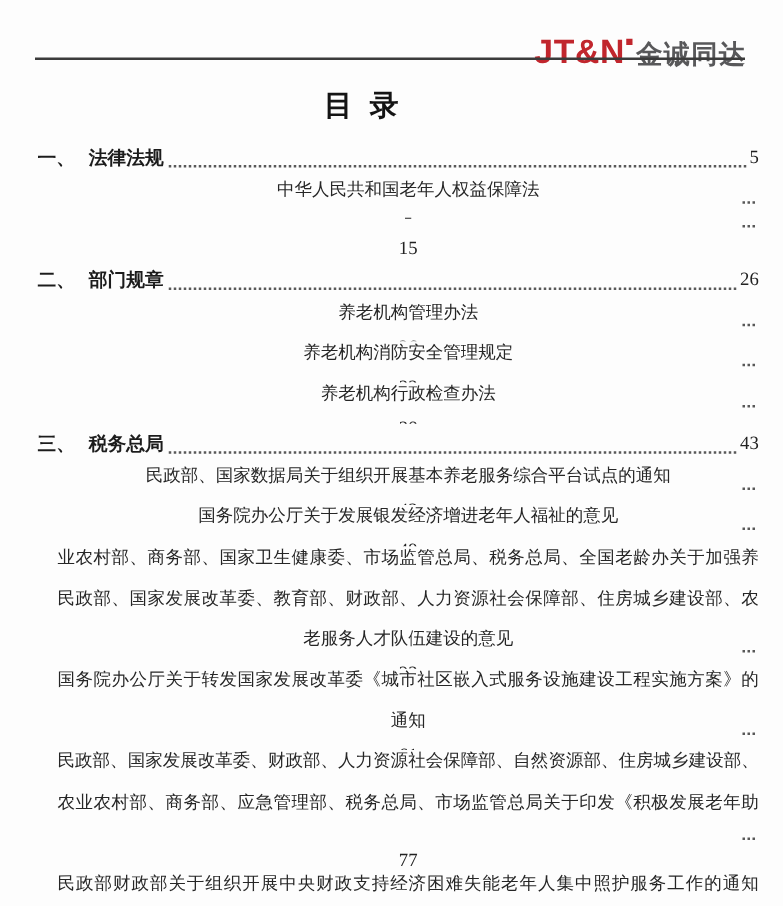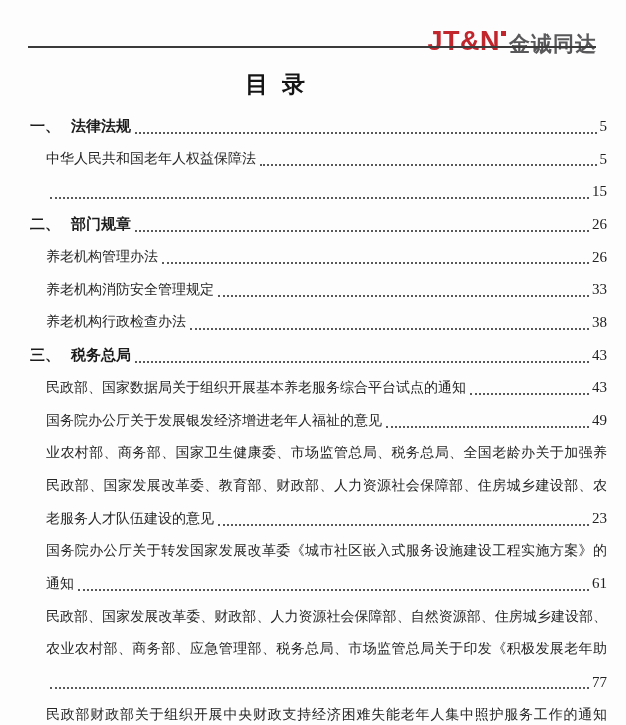--- a/index.html
+++ b/index.html
@@ -38,32 +38,33 @@
     position: absolute; top: 46px; left: 28px;
     width: 568px; height: 2px; background: #3b3b3b;
   }
 
   
   .doc-title {
     position: absolute; top: 69px; left: 0; width: 550px;
     text-align: center;
     font-size: 23px; font-weight: 700; color: #141414;
     word-spacing: 8px;
+    padding-left: 14px;
   }
 
   
   .toc { position: absolute; top: 110px; left: 30px; width: 577px; }
   .toc-row {
     display: flex; align-items: center;
     height: 32.7px; font-size: 14px;
     overflow: hidden;
   }
   .sec-num { width: 41px; font-weight: 700; font-size: 15px; color: #1c1c1c; flex: 0 0 auto; }
   .sec-title { font-weight: 700; font-size: 15px; color: #1c1c1c; flex: 0 0 auto; white-space: nowrap; }
-  .item-row { padding-left: 16px; }
+  .item-row { padding-left: 16px; flex-direction: column; }
   .item-text { flex: 0 0 auto; white-space: nowrap; color: #262626; }
   .leader {
     flex: 1 1 auto; align-self: flex-end;
     border-bottom: 2px dotted #585858;
     margin: 0 3px 9px 4px; min-width: 10px;
   }
   .toc-page {
     flex: 0 0 auto;
     font-family: "Liberation Serif", serif;
     font-size: 15px; color: #222;

